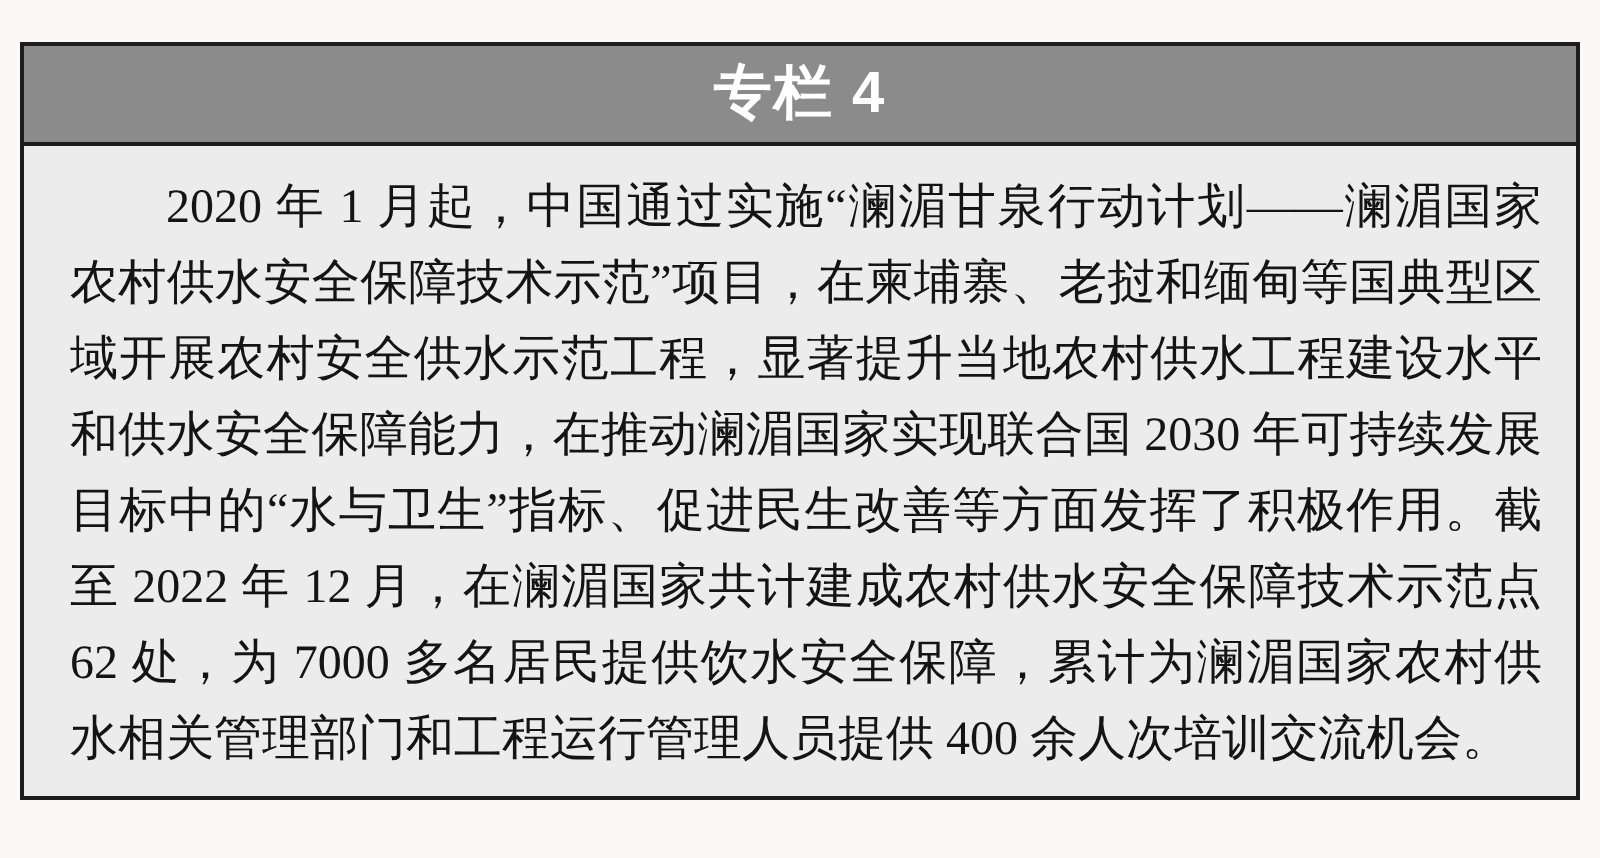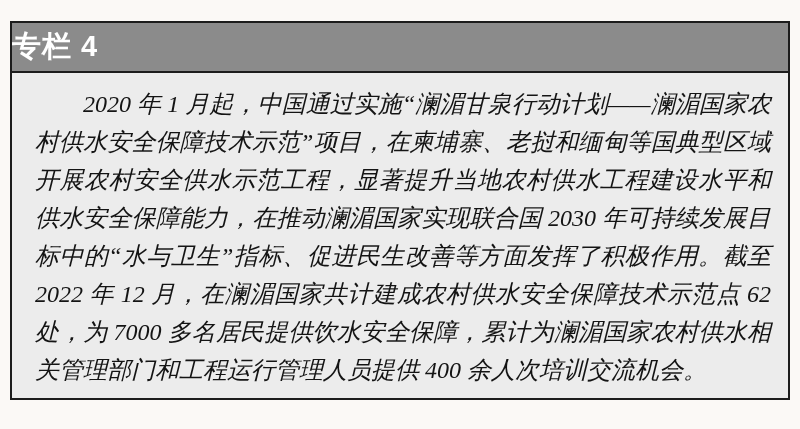--- a/index.html
+++ b/index.html
@@ -28,33 +28,33 @@
     height: 379px;
     border: 2px solid var(--border);
     background: var(--body-bg);
   }
   .panel-header {
     height: 50px;
     background: var(--header-bg);
     border-bottom: 2px solid var(--border);
     display: flex;
     align-items: center;
+    justify-content: center;
     gap: 30px;
     color: var(--header-text);
     font-family: "Liberation Sans", "DejaVu Sans", sans-serif;
     font-weight: bold;
     font-size: 29px;
     letter-spacing: 1px;
   }
   .panel-body {
     height: 325px;
     background: var(--body-bg);
     padding: 12px 17px 0 23px;
     color: var(--body-text);
-    font-style: italic;
   }
   .para {
     margin: 0;
     font-size: 24px;
     line-height: 38px;
     text-indent: 2em;
     text-align: justify;
     text-justify: inter-character;
     font-family: "Liberation Serif", "DejaVu Serif", serif;
   }

